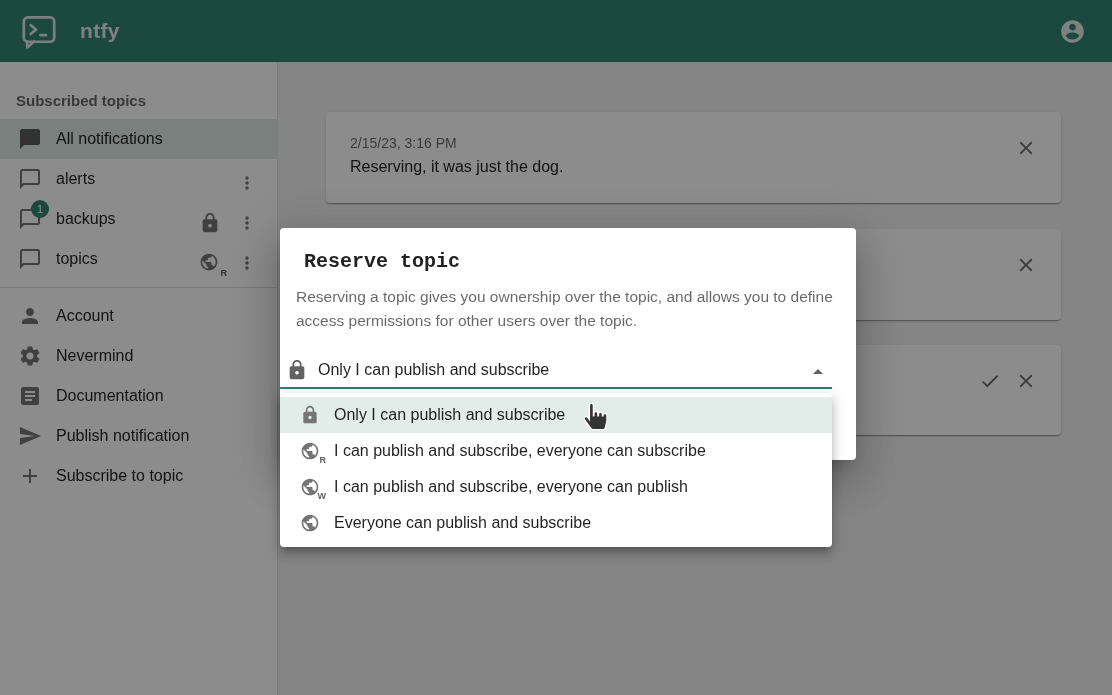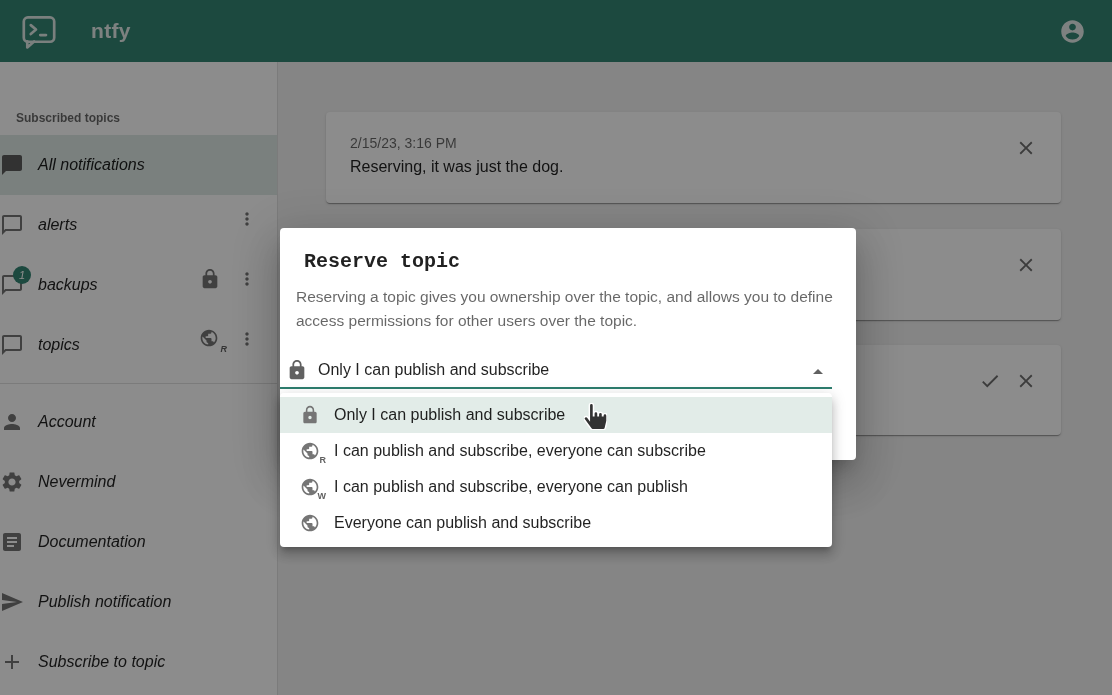--- a/index.html
+++ b/index.html
@@ -2,32 +2,32 @@
 <html><head>
 <meta charset="utf-8">
 <style>
   * { margin:0; padding:0; box-sizing:border-box; }
   html,body { width:1112px; height:695px; }
   body { font-family:"Liberation Sans", sans-serif; background:#fff; }
   .app { position:relative; width:1112px; height:695px; overflow:hidden; background:#f2f2f2; }
 
   
   .header { position:absolute; left:0; top:0; width:1112px; height:62px; background:#338574;
-            display:flex; align-items:center; padding:0 20px; z-index:1;gap:11px; }
+            display:flex; align-items:center; padding:0 20px; z-index:1; }
   .logo { width:38px; height:38px; }
   .app-title { color:#e4ece9; font-size:21px; font-weight:bold; margin-left:22px; letter-spacing:.3px; }
   .header-spacer { flex:1; }
   .account-btn { width:40px; height:40px; display:flex; align-items:center; justify-content:center;
                  border-radius:50%; cursor:pointer; }
 
   
   .sidebar { position:absolute; left:0; top:62px; width:278px; bottom:0; background:#ffffff;
              border-right:1px solid rgba(0,0,0,0.12); z-index:1; }
-  .section-label { padding:30px 16px 10px; font-size:12px; color:rgba(0,0,0,0.6); font-weight:bold;margin-top:19px; }
-  .srow { position:relative; height:60px; display:flex; align-items:center; cursor:pointer;font-style:italic; }
+  .section-label { padding:30px 16px 10px; font-size:15px; color:rgba(0,0,0,0.6); font-weight:bold; }
+  .srow { position:relative; height:40px; display:flex; align-items:center; padding-left:18px; cursor:pointer; }
   .srow.selected { background:#dfe9e6; }
   .srow .bubble { position:relative; width:24px; height:24px; flex:0 0 24px; }
   .srow .label { margin-left:14px; font-size:16px; color:rgba(0,0,0,0.87); }
   .badge { position:absolute; top:-7px; left:13px; min-width:18px; height:18px; border-radius:9px;
            background:#338574; color:#fff; font-size:11px; display:flex; align-items:center;
            justify-content:center; padding:0 4px; }
   .row-right { position:absolute; right:0; top:0; height:48px; display:flex; align-items:center; }
   .access-ico { position:relative; width:22px; height:22px; margin-right:10px; }
   .dots-btn { width:32px; height:32px; display:flex; align-items:center; justify-content:center;
               margin-right:14px; border-radius:50%; cursor:pointer; }

